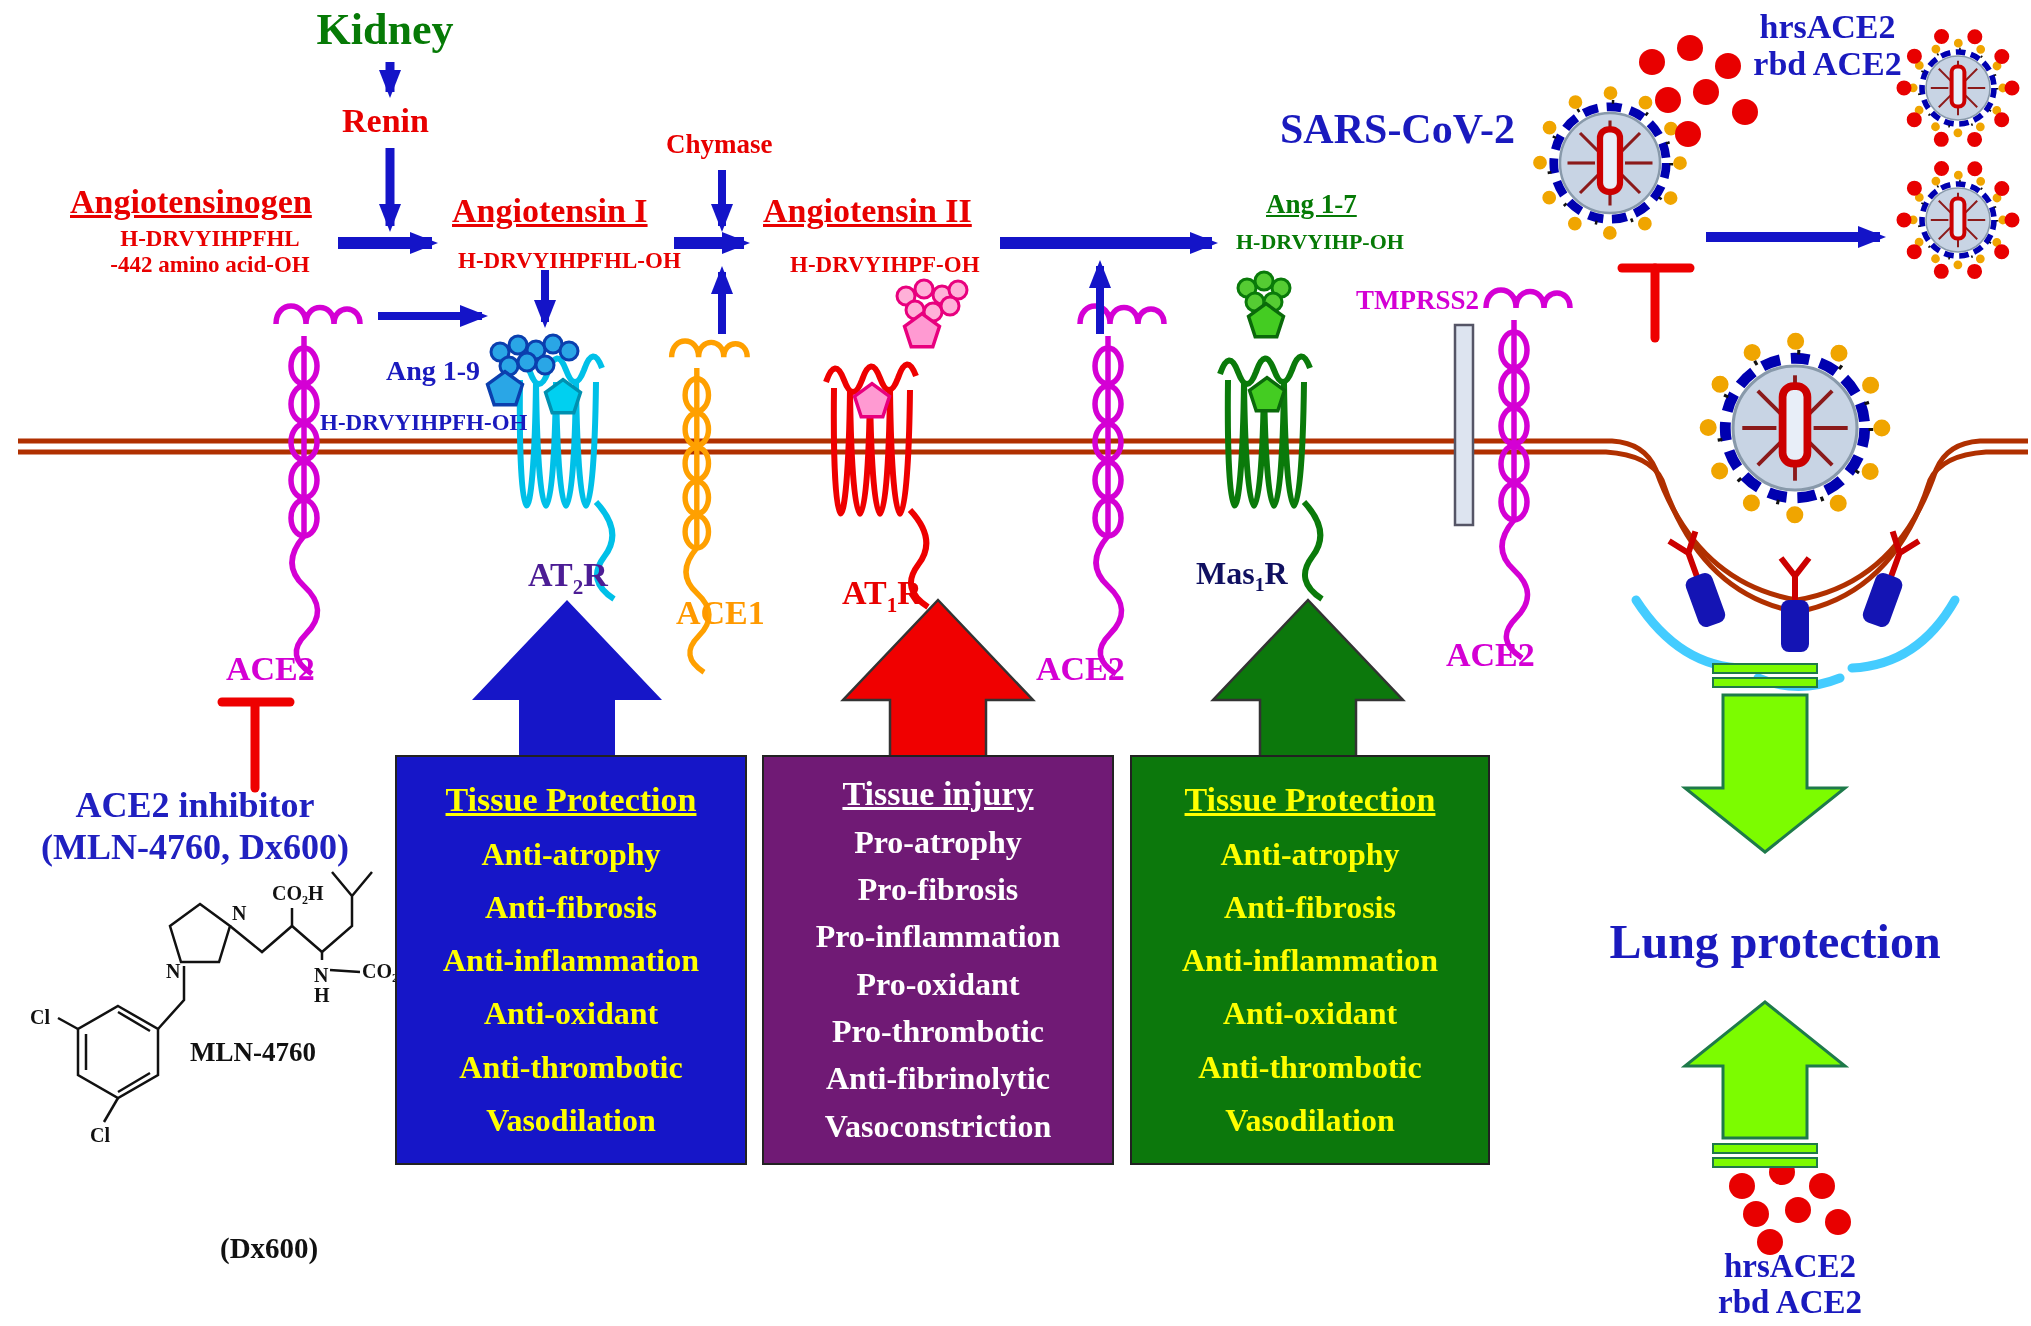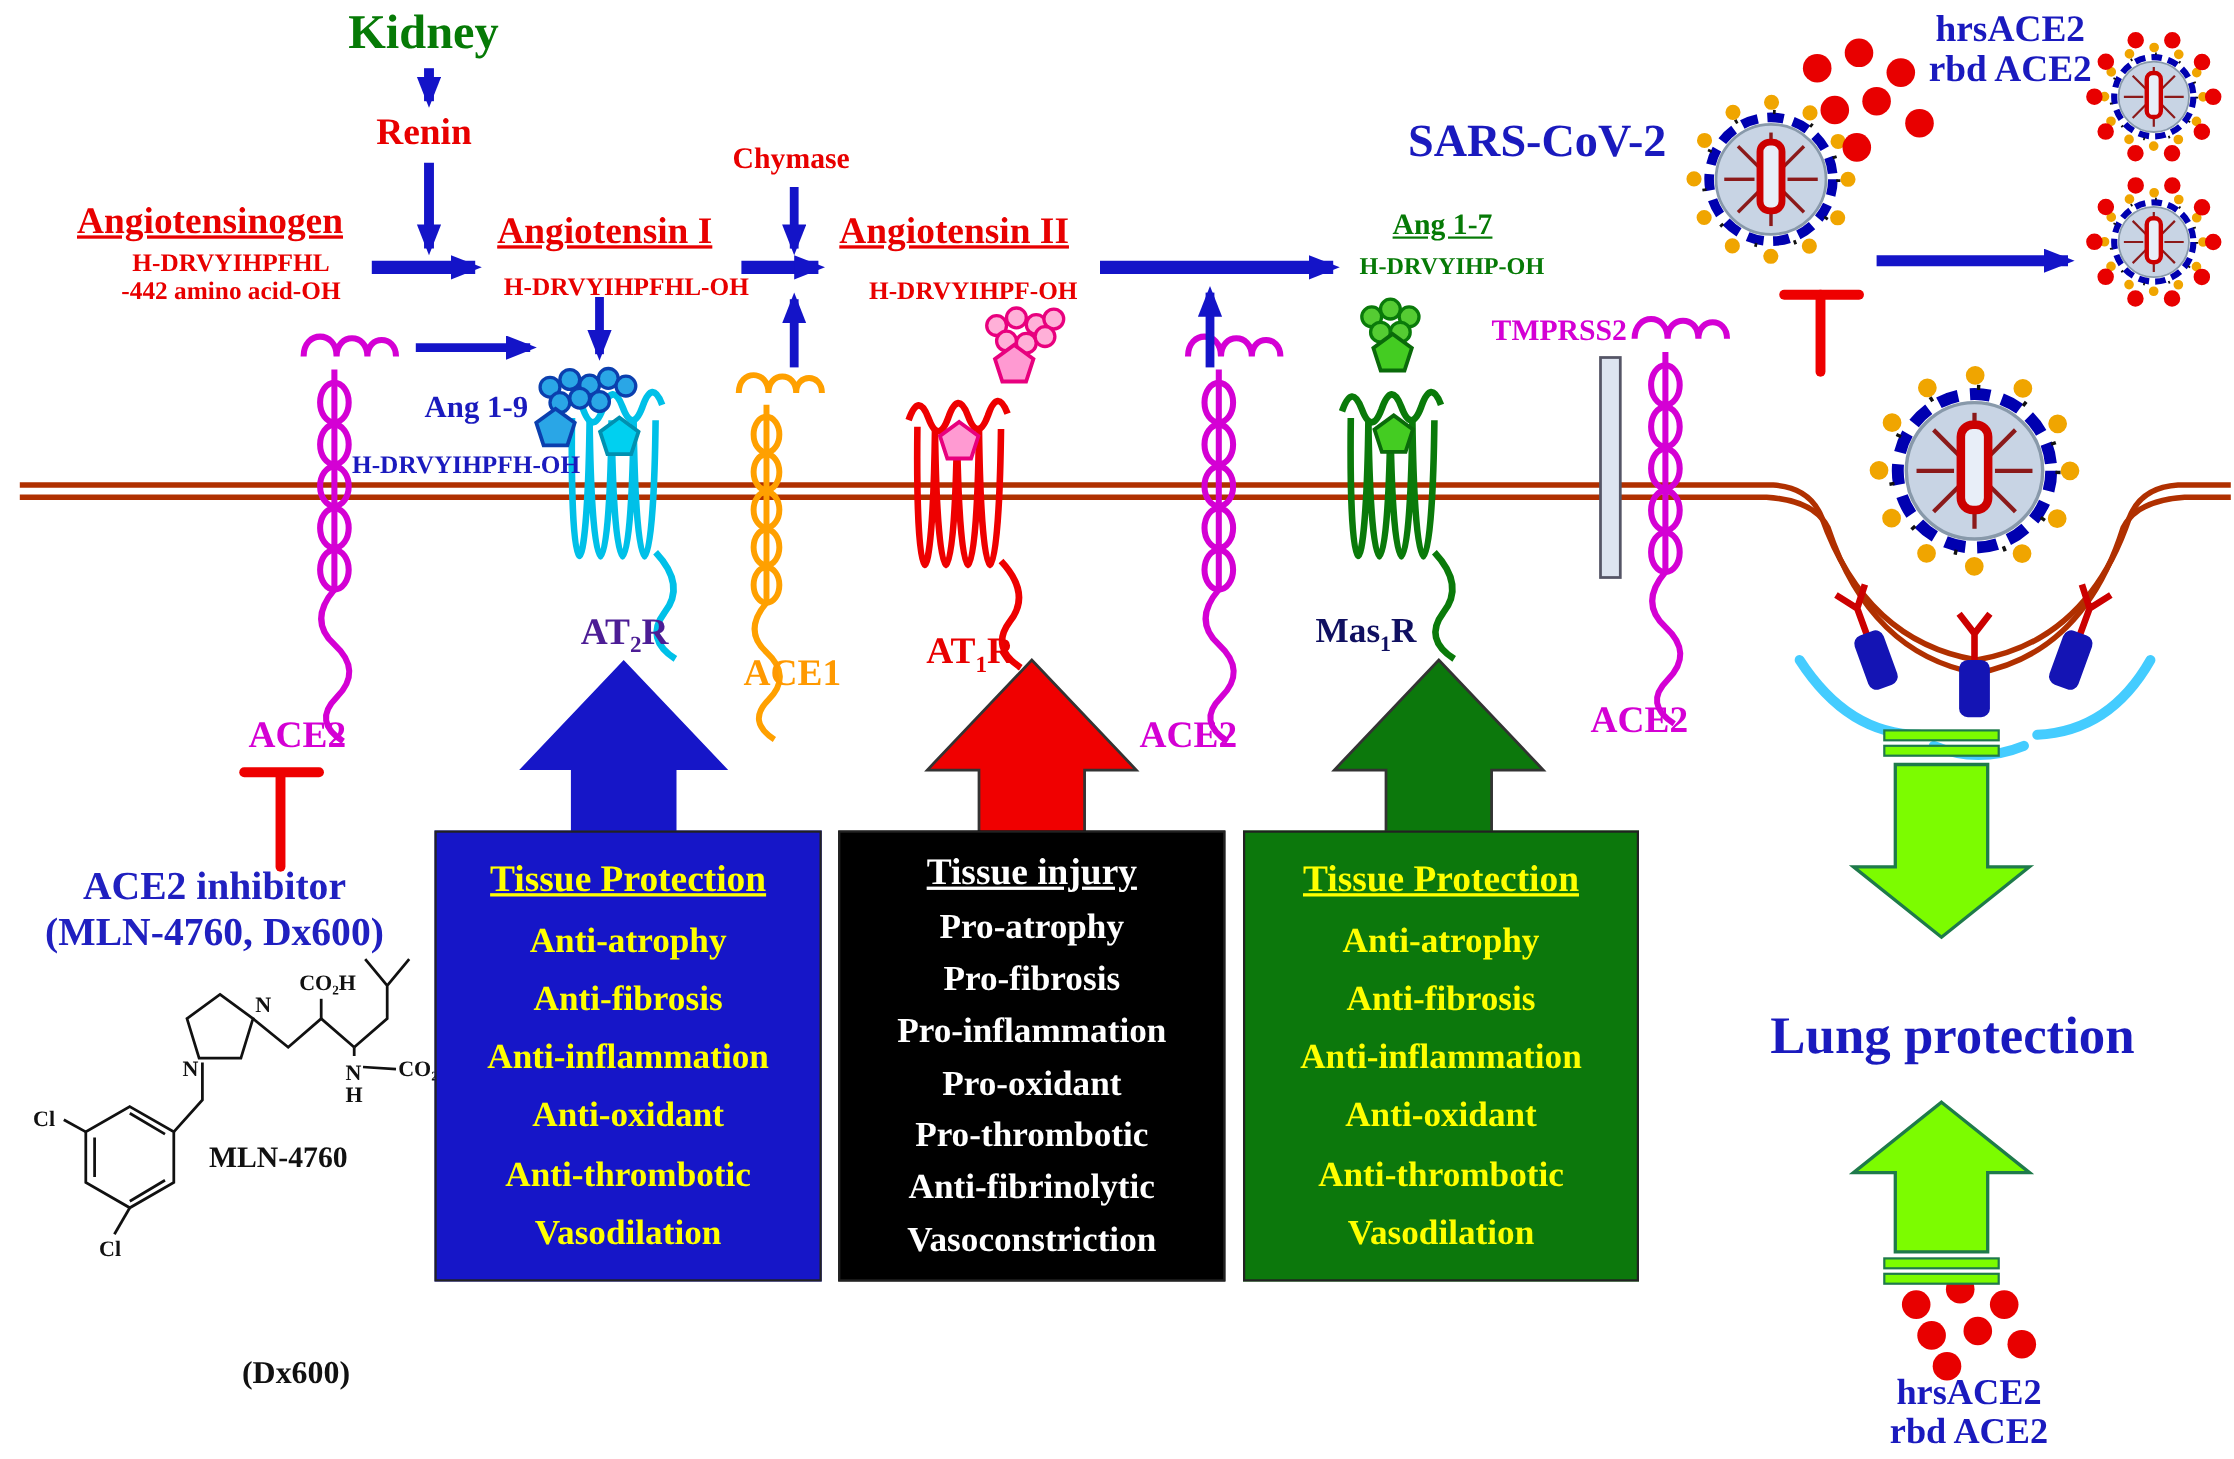--- a/index.html
+++ b/index.html
@@ -294,21 +294,21 @@
 <div class="ebox" style="left:395px;top:755px;width:352px;height:410px;background:#1616c8;">
   <div class="ebox-title yellow">Tissue Protection</div>
   <div class="ebox-item yellow">Anti-atrophy</div>
   <div class="ebox-item yellow">Anti-fibrosis</div>
   <div class="ebox-item yellow">Anti-inflammation</div>
   <div class="ebox-item yellow">Anti-oxidant</div>
   <div class="ebox-item yellow">Anti-thrombotic</div>
   <div class="ebox-item yellow">Vasodilation</div>
 </div>
 
-<div class="ebox" style="left:762px;top:755px;width:352px;height:410px;background:#000000;">
+<div class="ebox" style="left:762px;top:755px;width:352px;height:410px;background:#701a75;">
   <div class="ebox-title white">Tissue injury</div>
   <div class="ebox-item white">Pro-atrophy</div>
   <div class="ebox-item white">Pro-fibrosis</div>
   <div class="ebox-item white">Pro-inflammation</div>
   <div class="ebox-item white">Pro-oxidant</div>
   <div class="ebox-item white">Pro-thrombotic</div>
   <div class="ebox-item white">Anti-fibrinolytic</div>
   <div class="ebox-item white">Vasoconstriction</div>
 </div>
 

